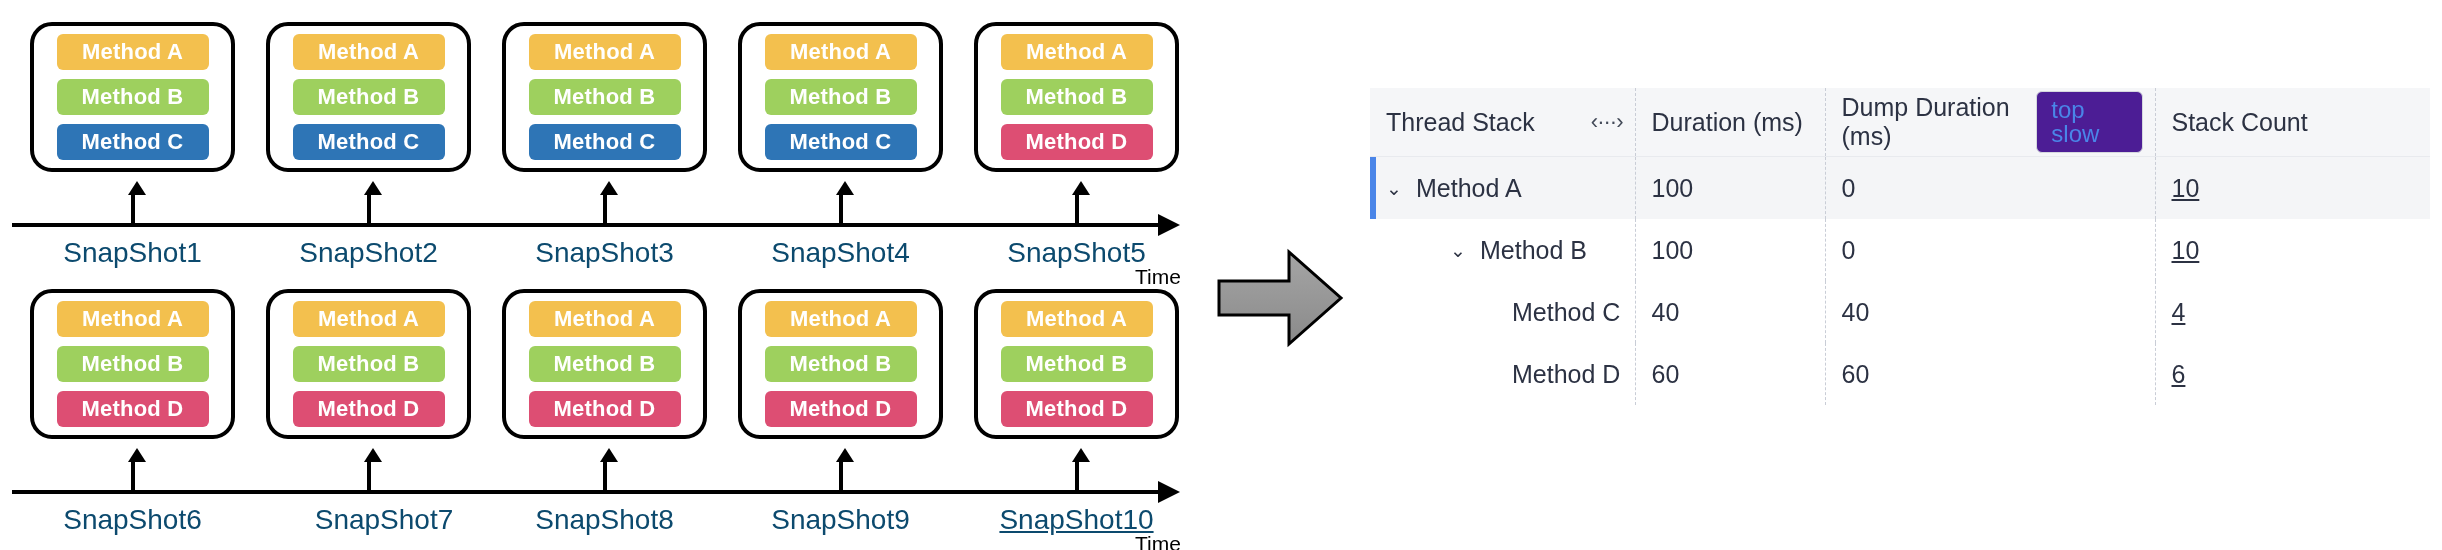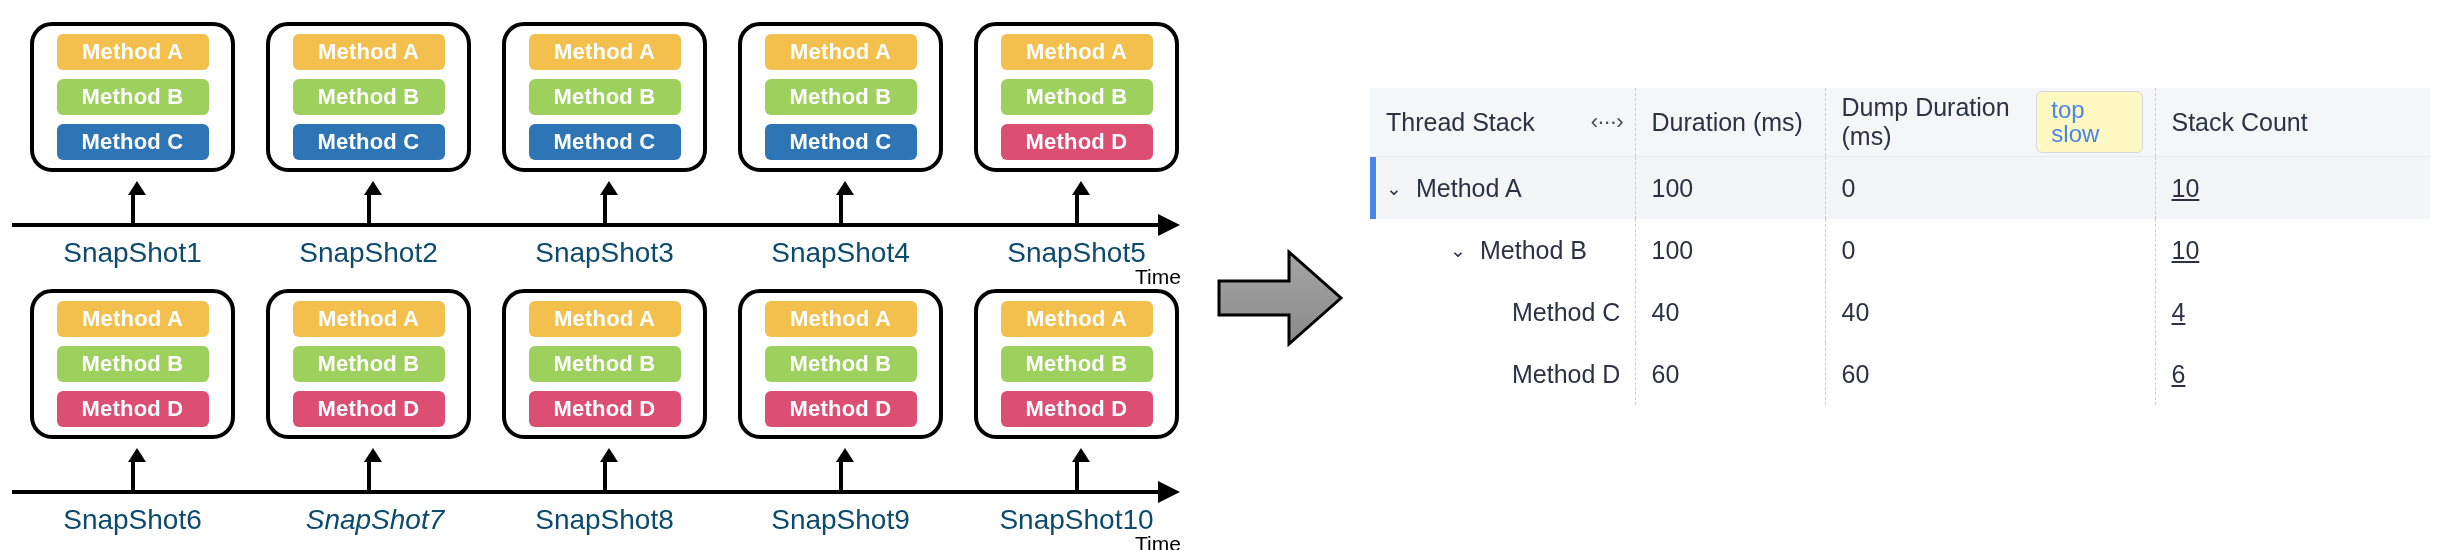--- a/index.html
+++ b/index.html
@@ -192,21 +192,21 @@
   }
   .resize-icon {
     color: #434a58;
     font-size: 22px;
     letter-spacing: -1px;
   }
   .top-slow-btn {
     display: inline-block;
     border: 1px solid #d5d8de;
     border-radius: 6px;
-    background: #fef9c3;
+    background: #4c1d95;
     color: #4a85e8;
     font-size: 24px;
     padding: 6px 14px;
     line-height: 1;
     cursor: pointer;
   }
 
   .cell-tree {
     display: flex;
     align-items: center;
@@ -310,30 +310,30 @@
       </div>
     <div class="axis-wrap">
       <div class="axis-line"></div>
       <div class="axis-arrowhead"></div>
       <div class="time-label">Time</div>
     <div class="tick" style="left: 130.5px;"></div>
         <div class="tick-head" style="left: 134.5px;"></div>
         <div class="tick-label" style="left: 132.5px;">SnapShot6</div>
         <div class="tick" style="left: 366.5px;"></div>
         <div class="tick-head" style="left: 370.5px;"></div>
-        <div class="tick-label" style="left: 375px; font-style: italic;">SnapShot7</div>
+        <div class="tick-label" style="left: 384px;">SnapShot7</div>
         <div class="tick" style="left: 602.5px;"></div>
         <div class="tick-head" style="left: 606.5px;"></div>
         <div class="tick-label" style="left: 604.5px;">SnapShot8</div>
         <div class="tick" style="left: 838.5px;"></div>
         <div class="tick-head" style="left: 842.5px;"></div>
         <div class="tick-label" style="left: 840.5px;">SnapShot9</div>
         <div class="tick" style="left: 1074.5px;"></div>
         <div class="tick-head" style="left: 1078.5px;"></div>
-        <div class="tick-label" style="left: 1076.5px;">SnapShot10</div>
+        <div class="tick-label" style="left: 1076.5px; text-decoration: underline;">SnapShot10</div>
       </div>
   </div>
 
 </div>
 
 <div id="big-arrow">
   <svg width="130" height="100" viewBox="0 0 130 100">
     <defs>
       <linearGradient id="arrGrad" x1="0" y1="0" x2="0" y2="1">
         <stop offset="0%" stop-color="#a5a5a5"></stop>

